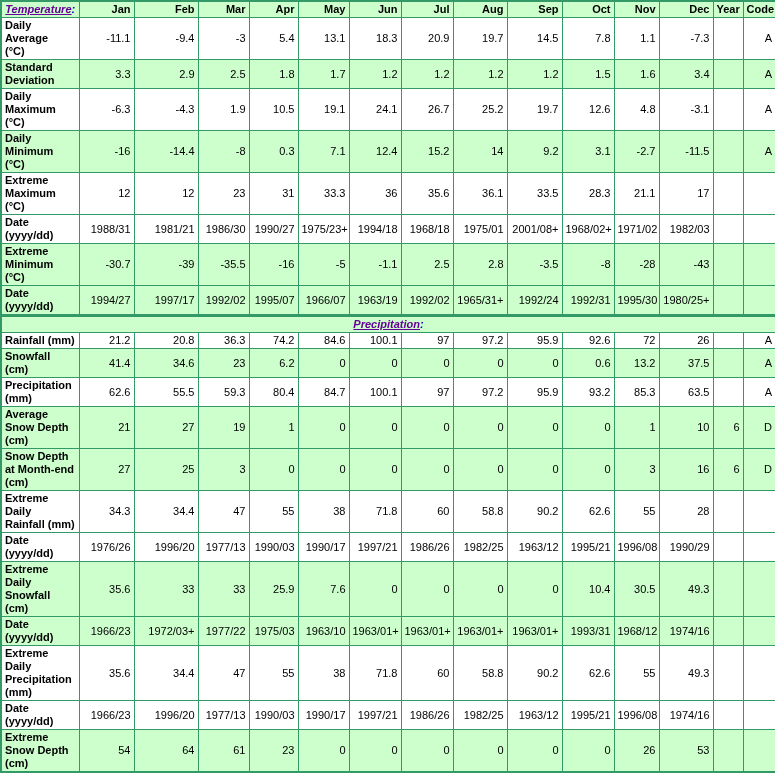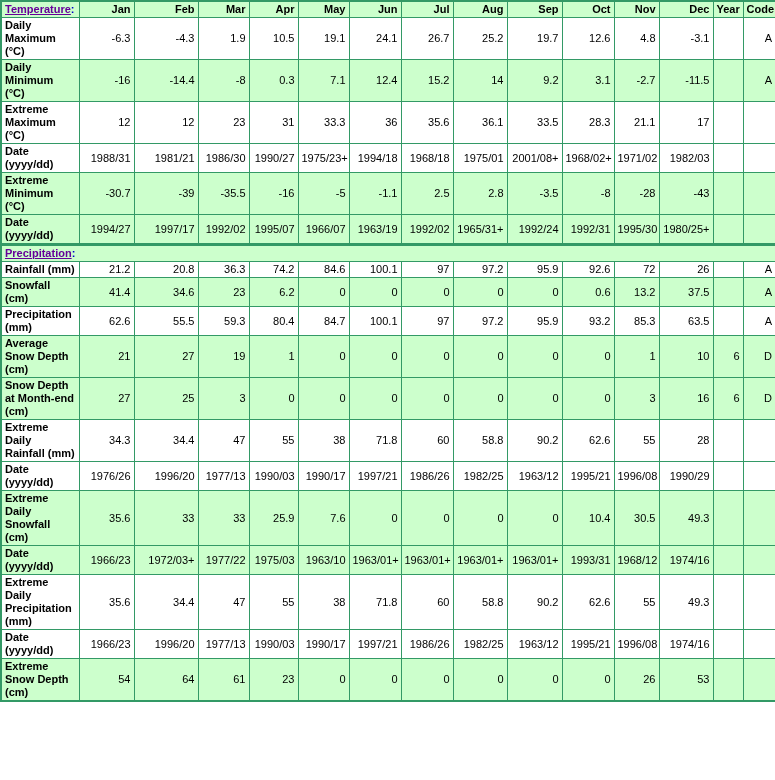--- a/index.html
+++ b/index.html
@@ -40,22 +40,23 @@
     font-weight: bold;
     text-align: right;
   }
   td.val {
     text-align: right;
   }
   td.val.em {
     font-weight: normal;
   }
   td.section-cell {
-    text-align: left;
+    text-align: center;
     padding-left: 2px;
+    font-style: italic;
   }
   tr.section-sep td {
     border-top: 3px solid #339966;
     margin-top: 12px;
   }
   a.section-link {
     color: #660099;
     font-weight: bold;
     text-decoration: underline;
     cursor: pointer;
@@ -99,20 +100,56 @@
           <td class="bg-green month-h">Jul</td>
           <td class="bg-green month-h">Aug</td>
           <td class="bg-green month-h">Sep</td>
           <td class="bg-green month-h">Oct</td>
           <td class="bg-green month-h">Nov</td>
           <td class="bg-green month-h">Dec</td>
           <td class="bg-green month-h">Year</td>
           <td class="bg-green month-h">Code</td>
         </tr>
         <tr>
+          <td class="bg-white label">Daily Average
+(°C)</td>
+          <td class="bg-white val">-11.1</td>
+          <td class="bg-white val">-9.4</td>
+          <td class="bg-white val">-3</td>
+          <td class="bg-white val">5.4</td>
+          <td class="bg-white val">13.1</td>
+          <td class="bg-white val">18.3</td>
+          <td class="bg-white val">20.9</td>
+          <td class="bg-white val">19.7</td>
+          <td class="bg-white val">14.5</td>
+          <td class="bg-white val">7.8</td>
+          <td class="bg-white val">1.1</td>
+          <td class="bg-white val">-7.3</td>
+          <td class="bg-white val"></td>
+          <td class="bg-white val">A</td>
+        </tr>
+        <tr>
+          <td class="bg-green label">Standard
+Deviation</td>
+          <td class="bg-green val">3.3</td>
+          <td class="bg-green val">2.9</td>
+          <td class="bg-green val">2.5</td>
+          <td class="bg-green val">1.8</td>
+          <td class="bg-green val">1.7</td>
+          <td class="bg-green val">1.2</td>
+          <td class="bg-green val">1.2</td>
+          <td class="bg-green val">1.2</td>
+          <td class="bg-green val">1.2</td>
+          <td class="bg-green val">1.5</td>
+          <td class="bg-green val">1.6</td>
+          <td class="bg-green val">3.4</td>
+          <td class="bg-green val"></td>
+          <td class="bg-green val">A</td>
+        </tr>
+        <tr>
           <td class="bg-white label">Daily
 Maximum
 (°C)</td>
           <td class="bg-white val">-6.3</td>
           <td class="bg-white val">-4.3</td>
           <td class="bg-white val">1.9</td>
           <td class="bg-white val">10.5</td>
           <td class="bg-white val">19.1</td>
           <td class="bg-white val">24.1</td>
           <td class="bg-white val">26.7</td>

